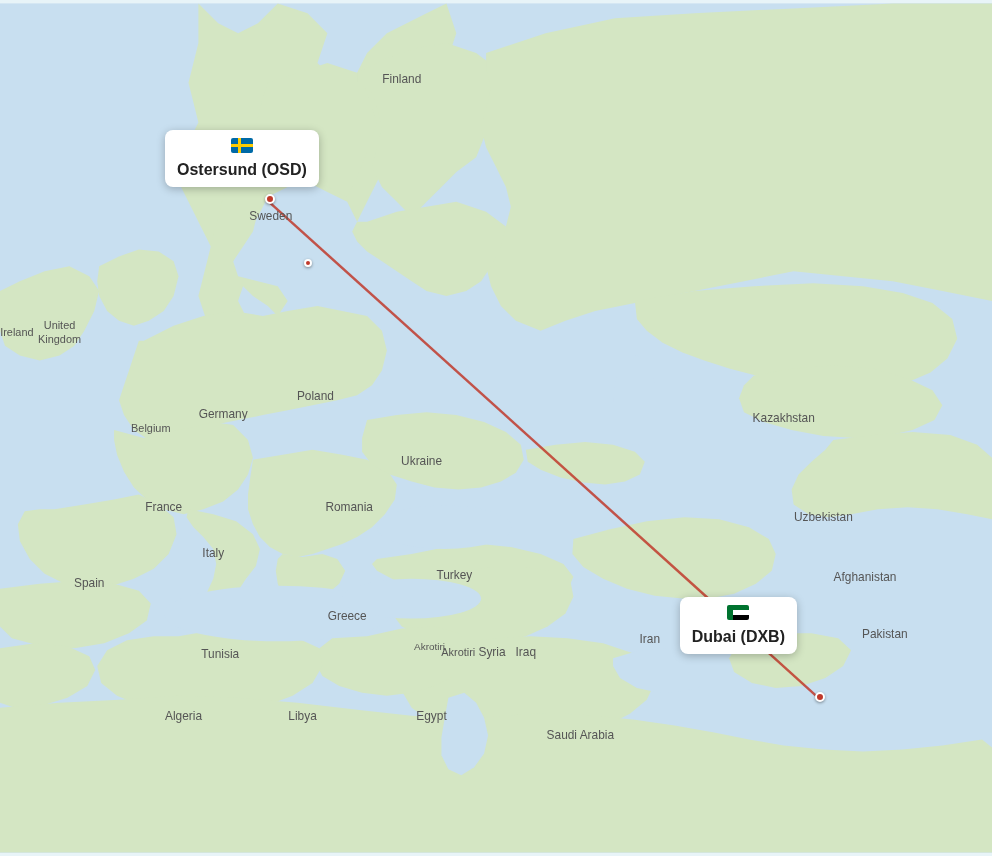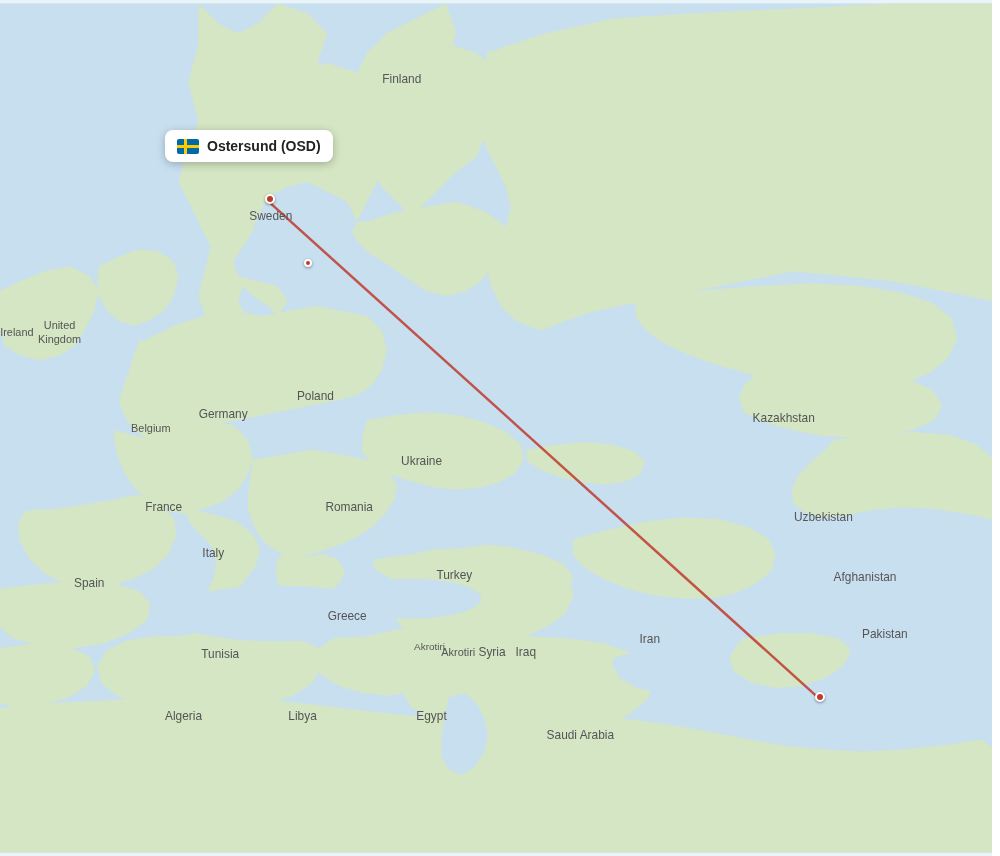--- a/index.html
+++ b/index.html
@@ -21,25 +21,26 @@
 
     .airport-tooltip {
       position: absolute;
       background: white;
       border-radius: 8px;
       padding: 8px 12px;
       box-shadow: 0 2px 8px rgba(0,0,0,0.25);
       display: flex;
       align-items: center;
       gap: 8px;
-      font-size: 14px;
+      font-size: 16px;
       font-weight: 600;
       color: #222;
       white-space: nowrap;
       pointer-events: none;
+      flex-direction: column;
     }
 
     .flag-icon {
       width: 22px;
       height: 15px;
       display: inline-block;
       border-radius: 2px;
       overflow: hidden;
       flex-shrink: 0;
     }
@@ -250,13 +251,24 @@
 
   <div class="dot" id="dot-stockholm" style="top:263px;left:308px;width:8px;height:8px;"></div>
 
   <div class="dot" id="dot-dubai" style="top:697px;left:820px;"></div>
 
   <div class="airport-tooltip" id="tooltip-ostersund">
     <span class="flag-icon flag-se"></span>
     <span>Ostersund (OSD)</span>
   </div>
 
+  <div class="airport-tooltip" id="tooltip-dubai">
+    <span class="flag-icon flag-ae">
+      <span class="flag-ae-red"></span>
+      <span class="flag-ae-stripes">
+        <span class="flag-ae-stripe-green"></span>
+        <span class="flag-ae-stripe-white"></span>
+        <span class="flag-ae-stripe-black"></span>
+      </span>
+    </span>
+    <span>Dubai (DXB)</span>
+  </div>
 </div>
 
 </body></html>

